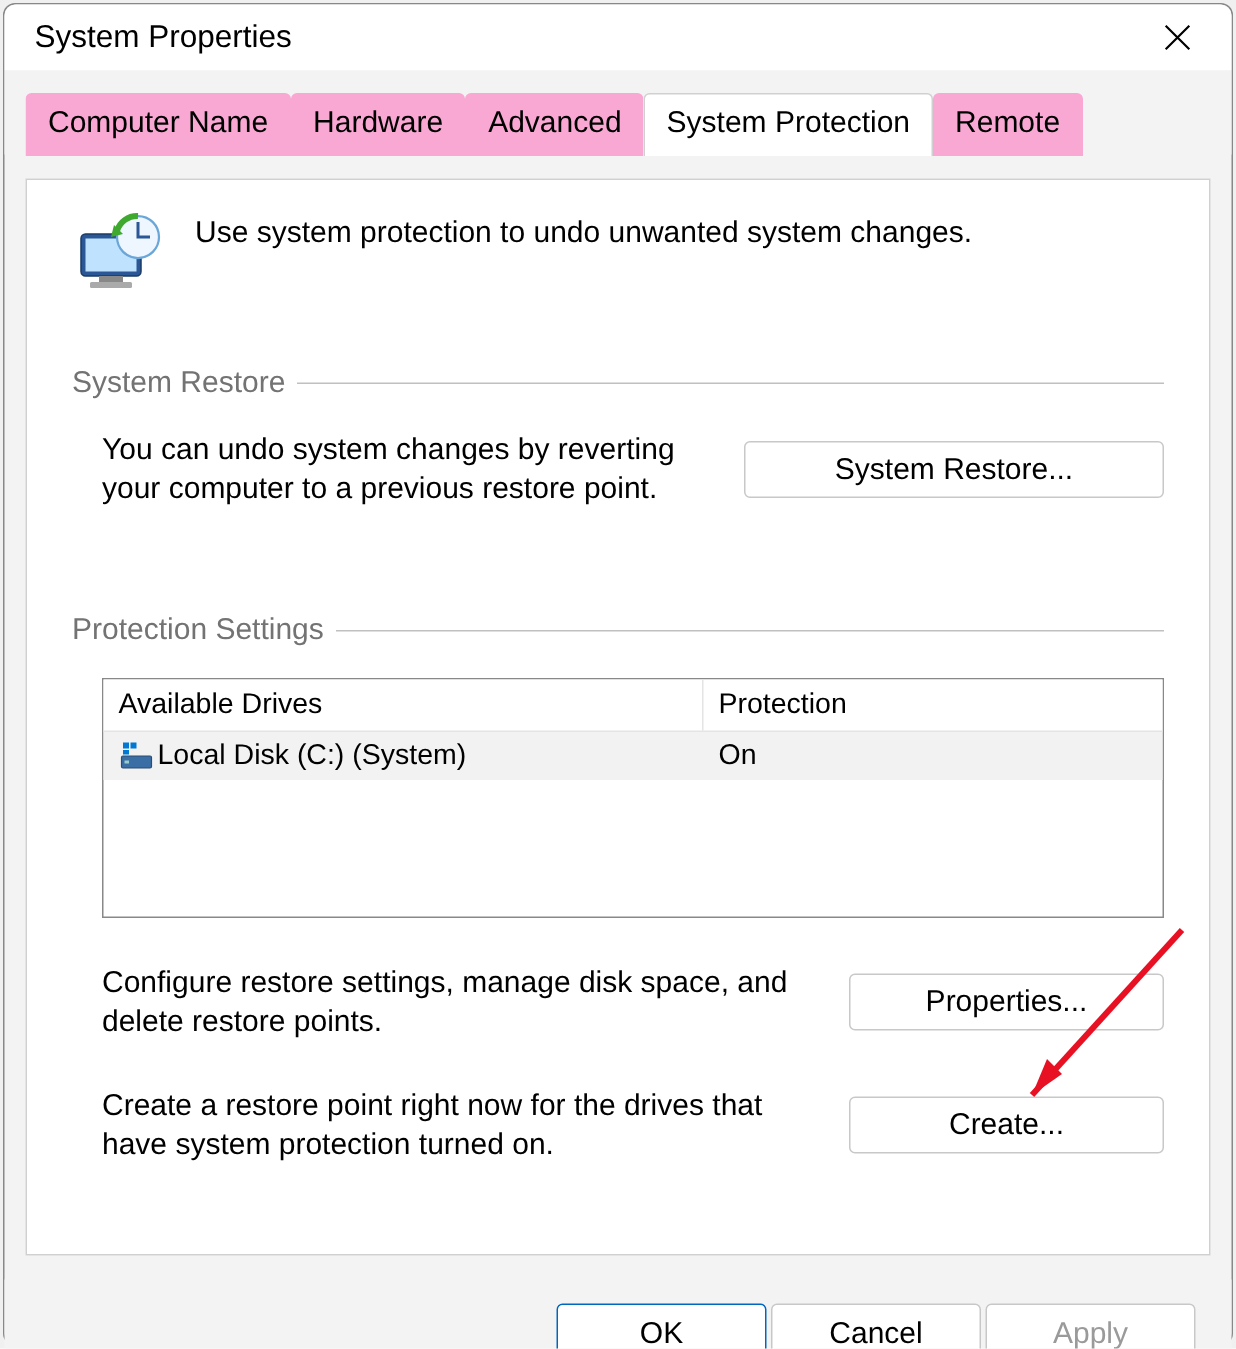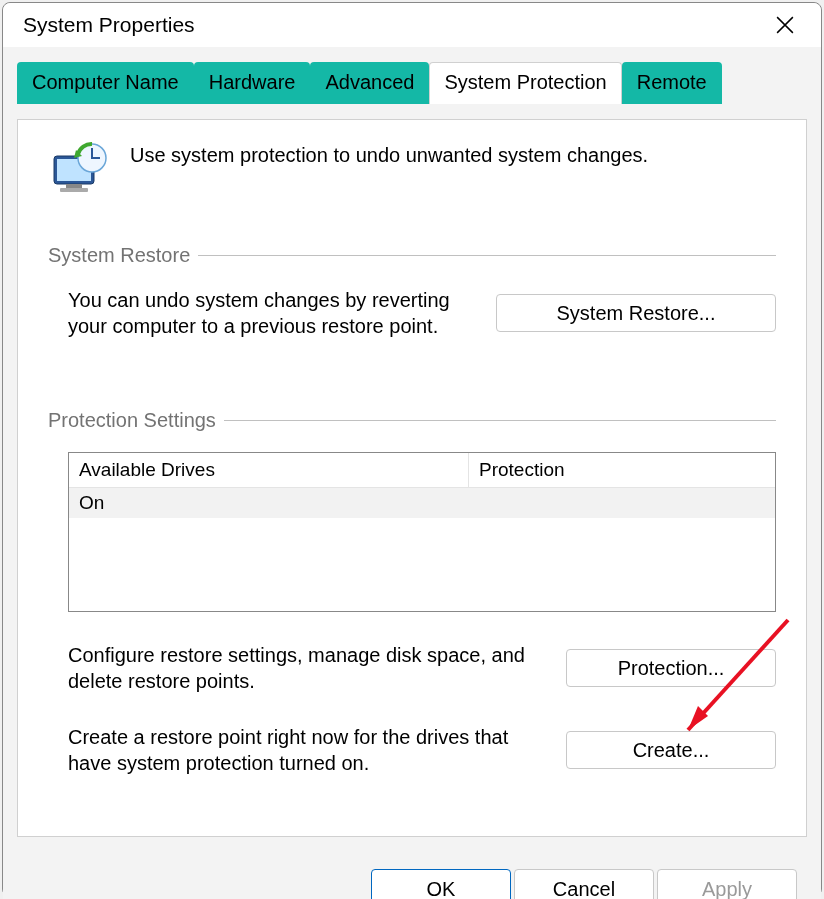--- a/index.html
+++ b/index.html
@@ -48,21 +48,21 @@
     .tabstrip {
       display: flex;
       padding: 14px 14px 0 14px;
       gap: 0;
       background: #f3f3f3;
     }
     .tab {
       padding: 8px 14px 10px 14px;
       font-size: 20px;
       color: #000;
-      background: #14b8a6;
+      background: #f9a8d4;
       border: 1px solid transparent;
       border-bottom: none;
       cursor: pointer;
       border-radius: 4px 4px 0 0;
       position: relative;
       top: 1px;
     }
     .tab.active {
       background: #fff;
       border-color: #d0d0d0;
@@ -232,27 +232,37 @@
       <div class="label">Protection Settings</div>
       <div class="line"></div>
     </div>
 
     <div class="drive-table">
       <div class="thead">
         <div class="th col-drive">Available Drives</div>
         <div class="th col-prot">Protection</div>
       </div>
       <div class="tr">
+        <div class="td col-drive">
+          <svg class="drive-icon" viewBox="0 0 24 24">
+            <rect x="2" y="12" width="20" height="8" rx="1" fill="#3a6ea5" stroke="#2a4d73" stroke-width="0.8"></rect>
+            <rect x="4" y="15" width="3" height="2" fill="#9cc"></rect>
+            <rect x="3" y="3" width="4" height="4" fill="#0078d4"></rect>
+            <rect x="8" y="3" width="4" height="4" fill="#0078d4"></rect>
+            <rect x="3" y="8" width="4" height="3" fill="#0078d4"></rect>
+          </svg>
+          <span>Local Disk (C:) (System)</span>
+        </div>
         <div class="td col-prot">On</div>
       </div>
     </div>
 
     <div class="row" style="padding-left:20px;">
       <div class="desc">Configure restore settings, manage disk space, and delete restore points.</div>
-      <button class="btn">Protection...</button>
+      <button class="btn">Properties...</button>
     </div>
 
     <div class="row" style="padding-left:20px; margin-top:30px;">
       <div class="desc">Create a restore point right now for the drives that have system protection turned on.</div>
       <button class="btn">Create...</button>
     </div>
 
     <svg class="arrow-annotation" style="left:640px; top:490px; width:140px; height:140px;" viewBox="0 0 140 140">
       <line x1="130" y1="10" x2="30" y2="120" stroke="#e81123" stroke-width="4"></line>
       <polygon points="30,120 50,106 40,96" fill="#e81123"></polygon>

